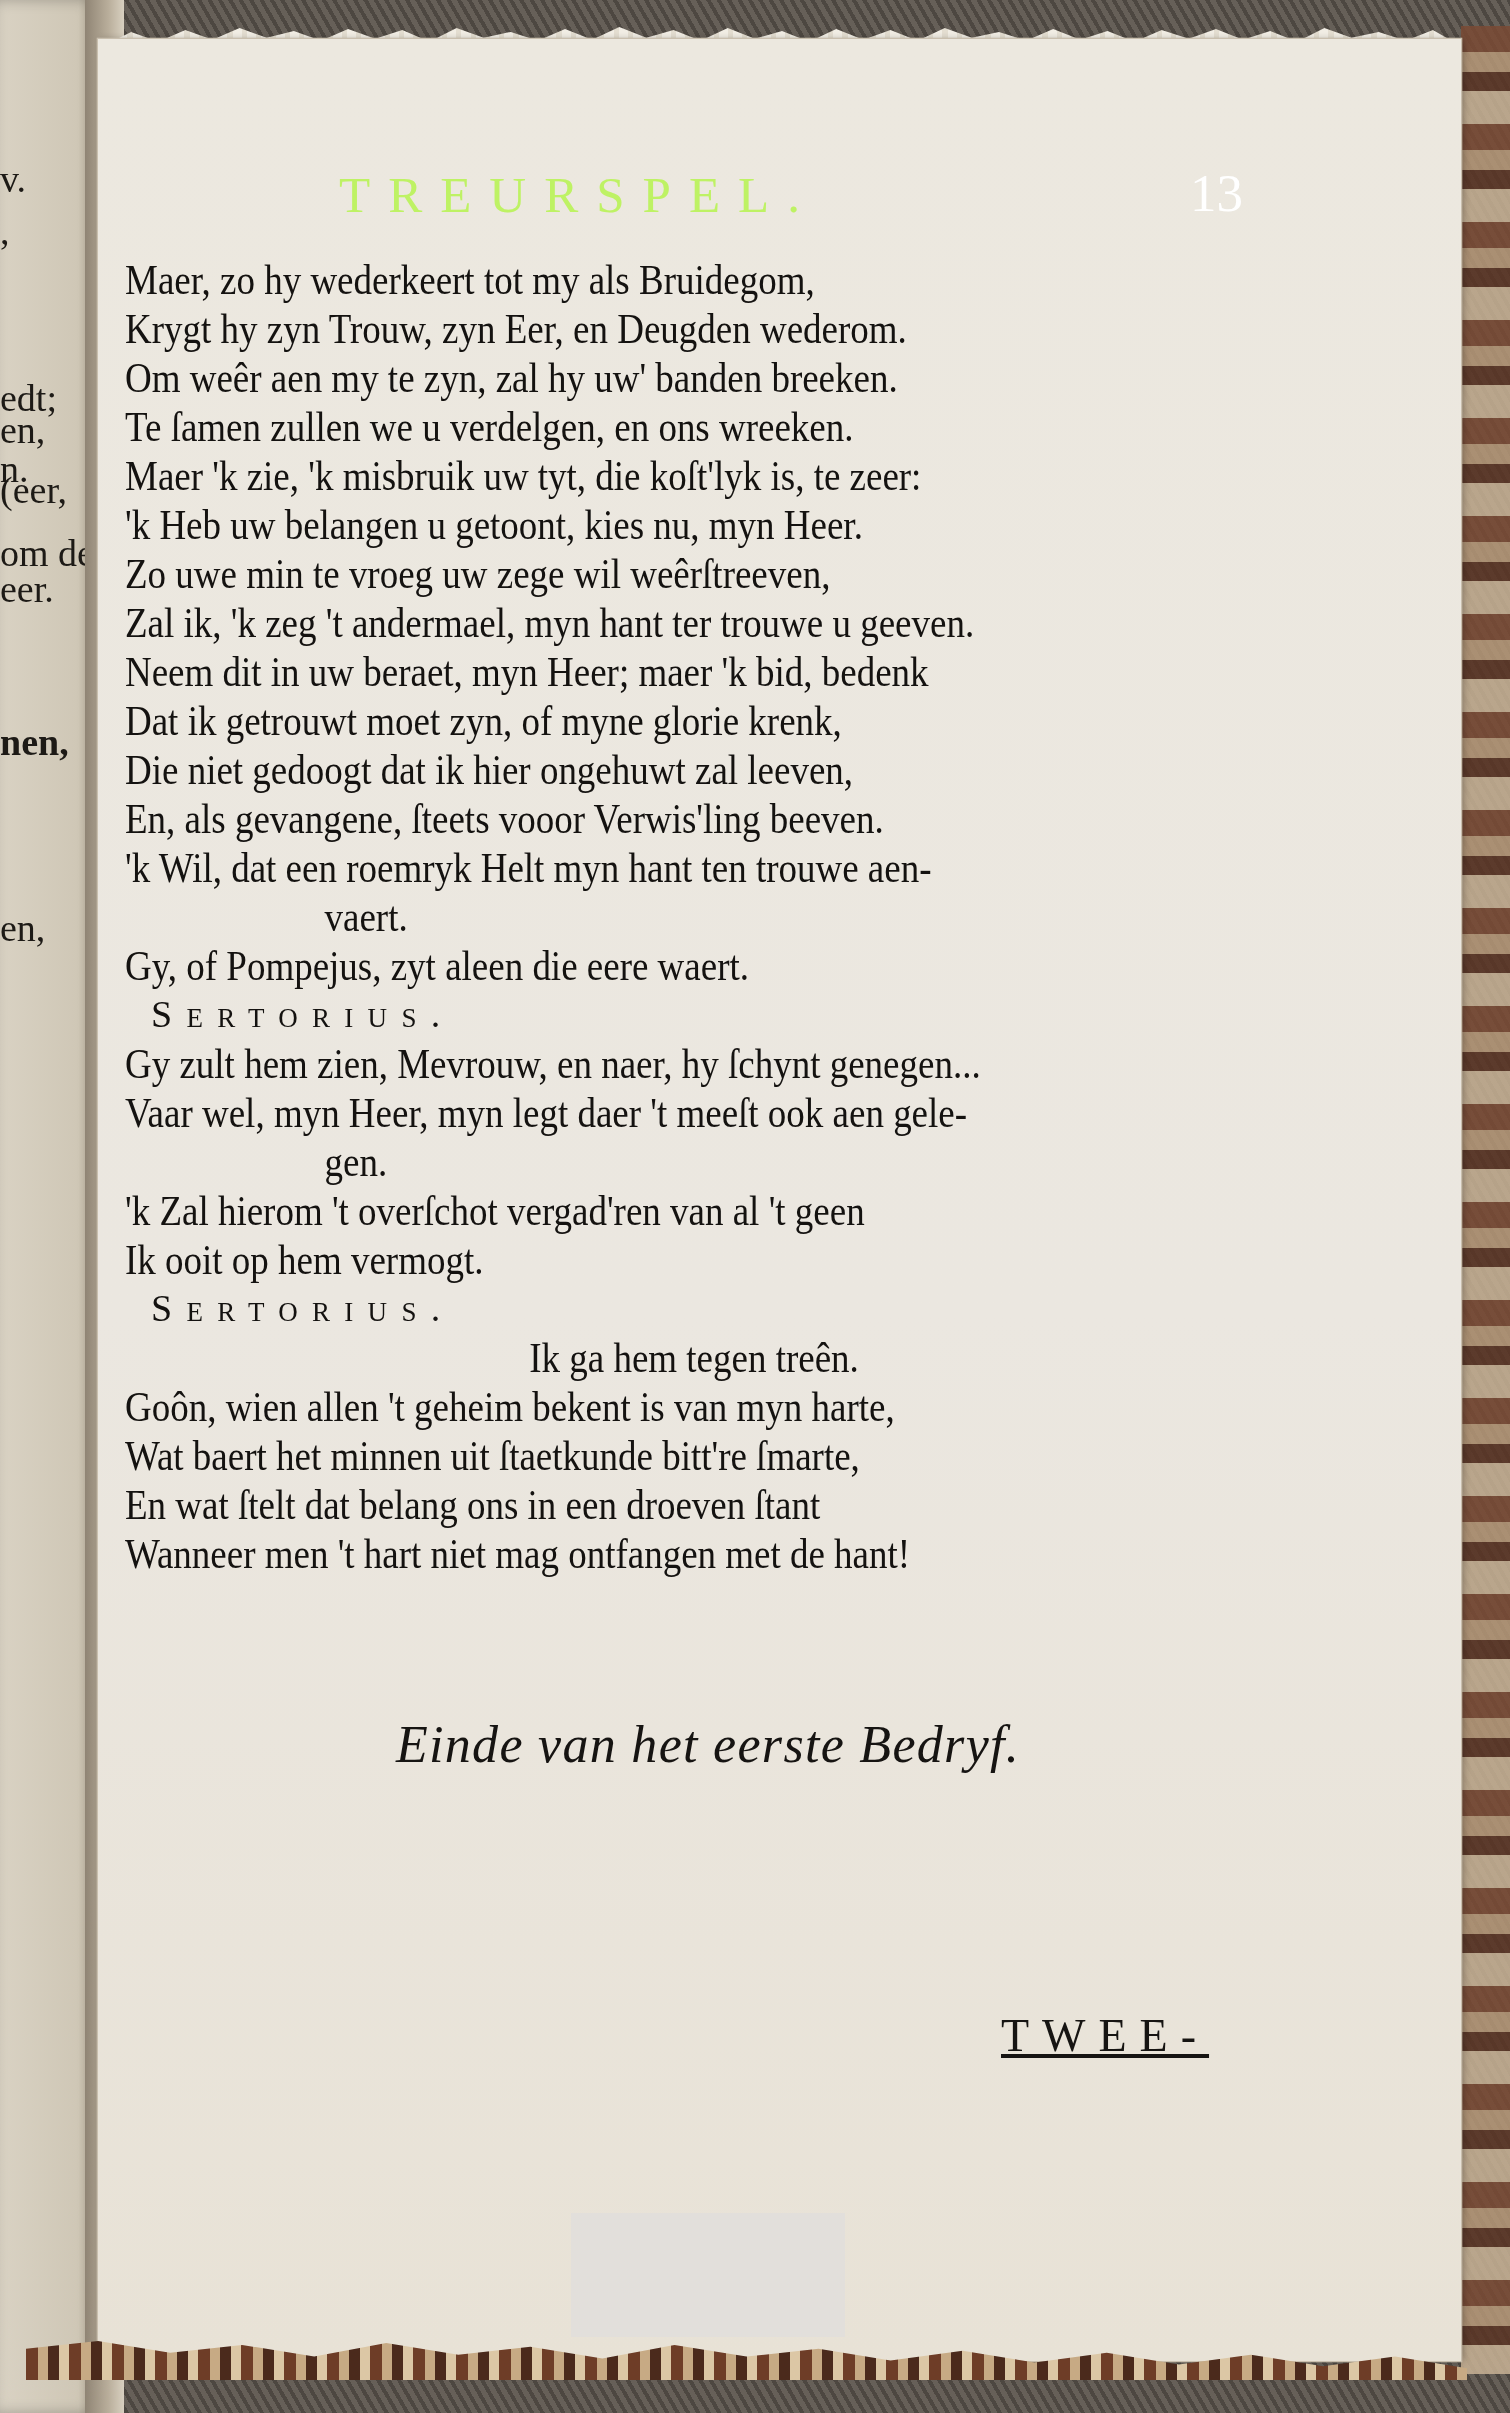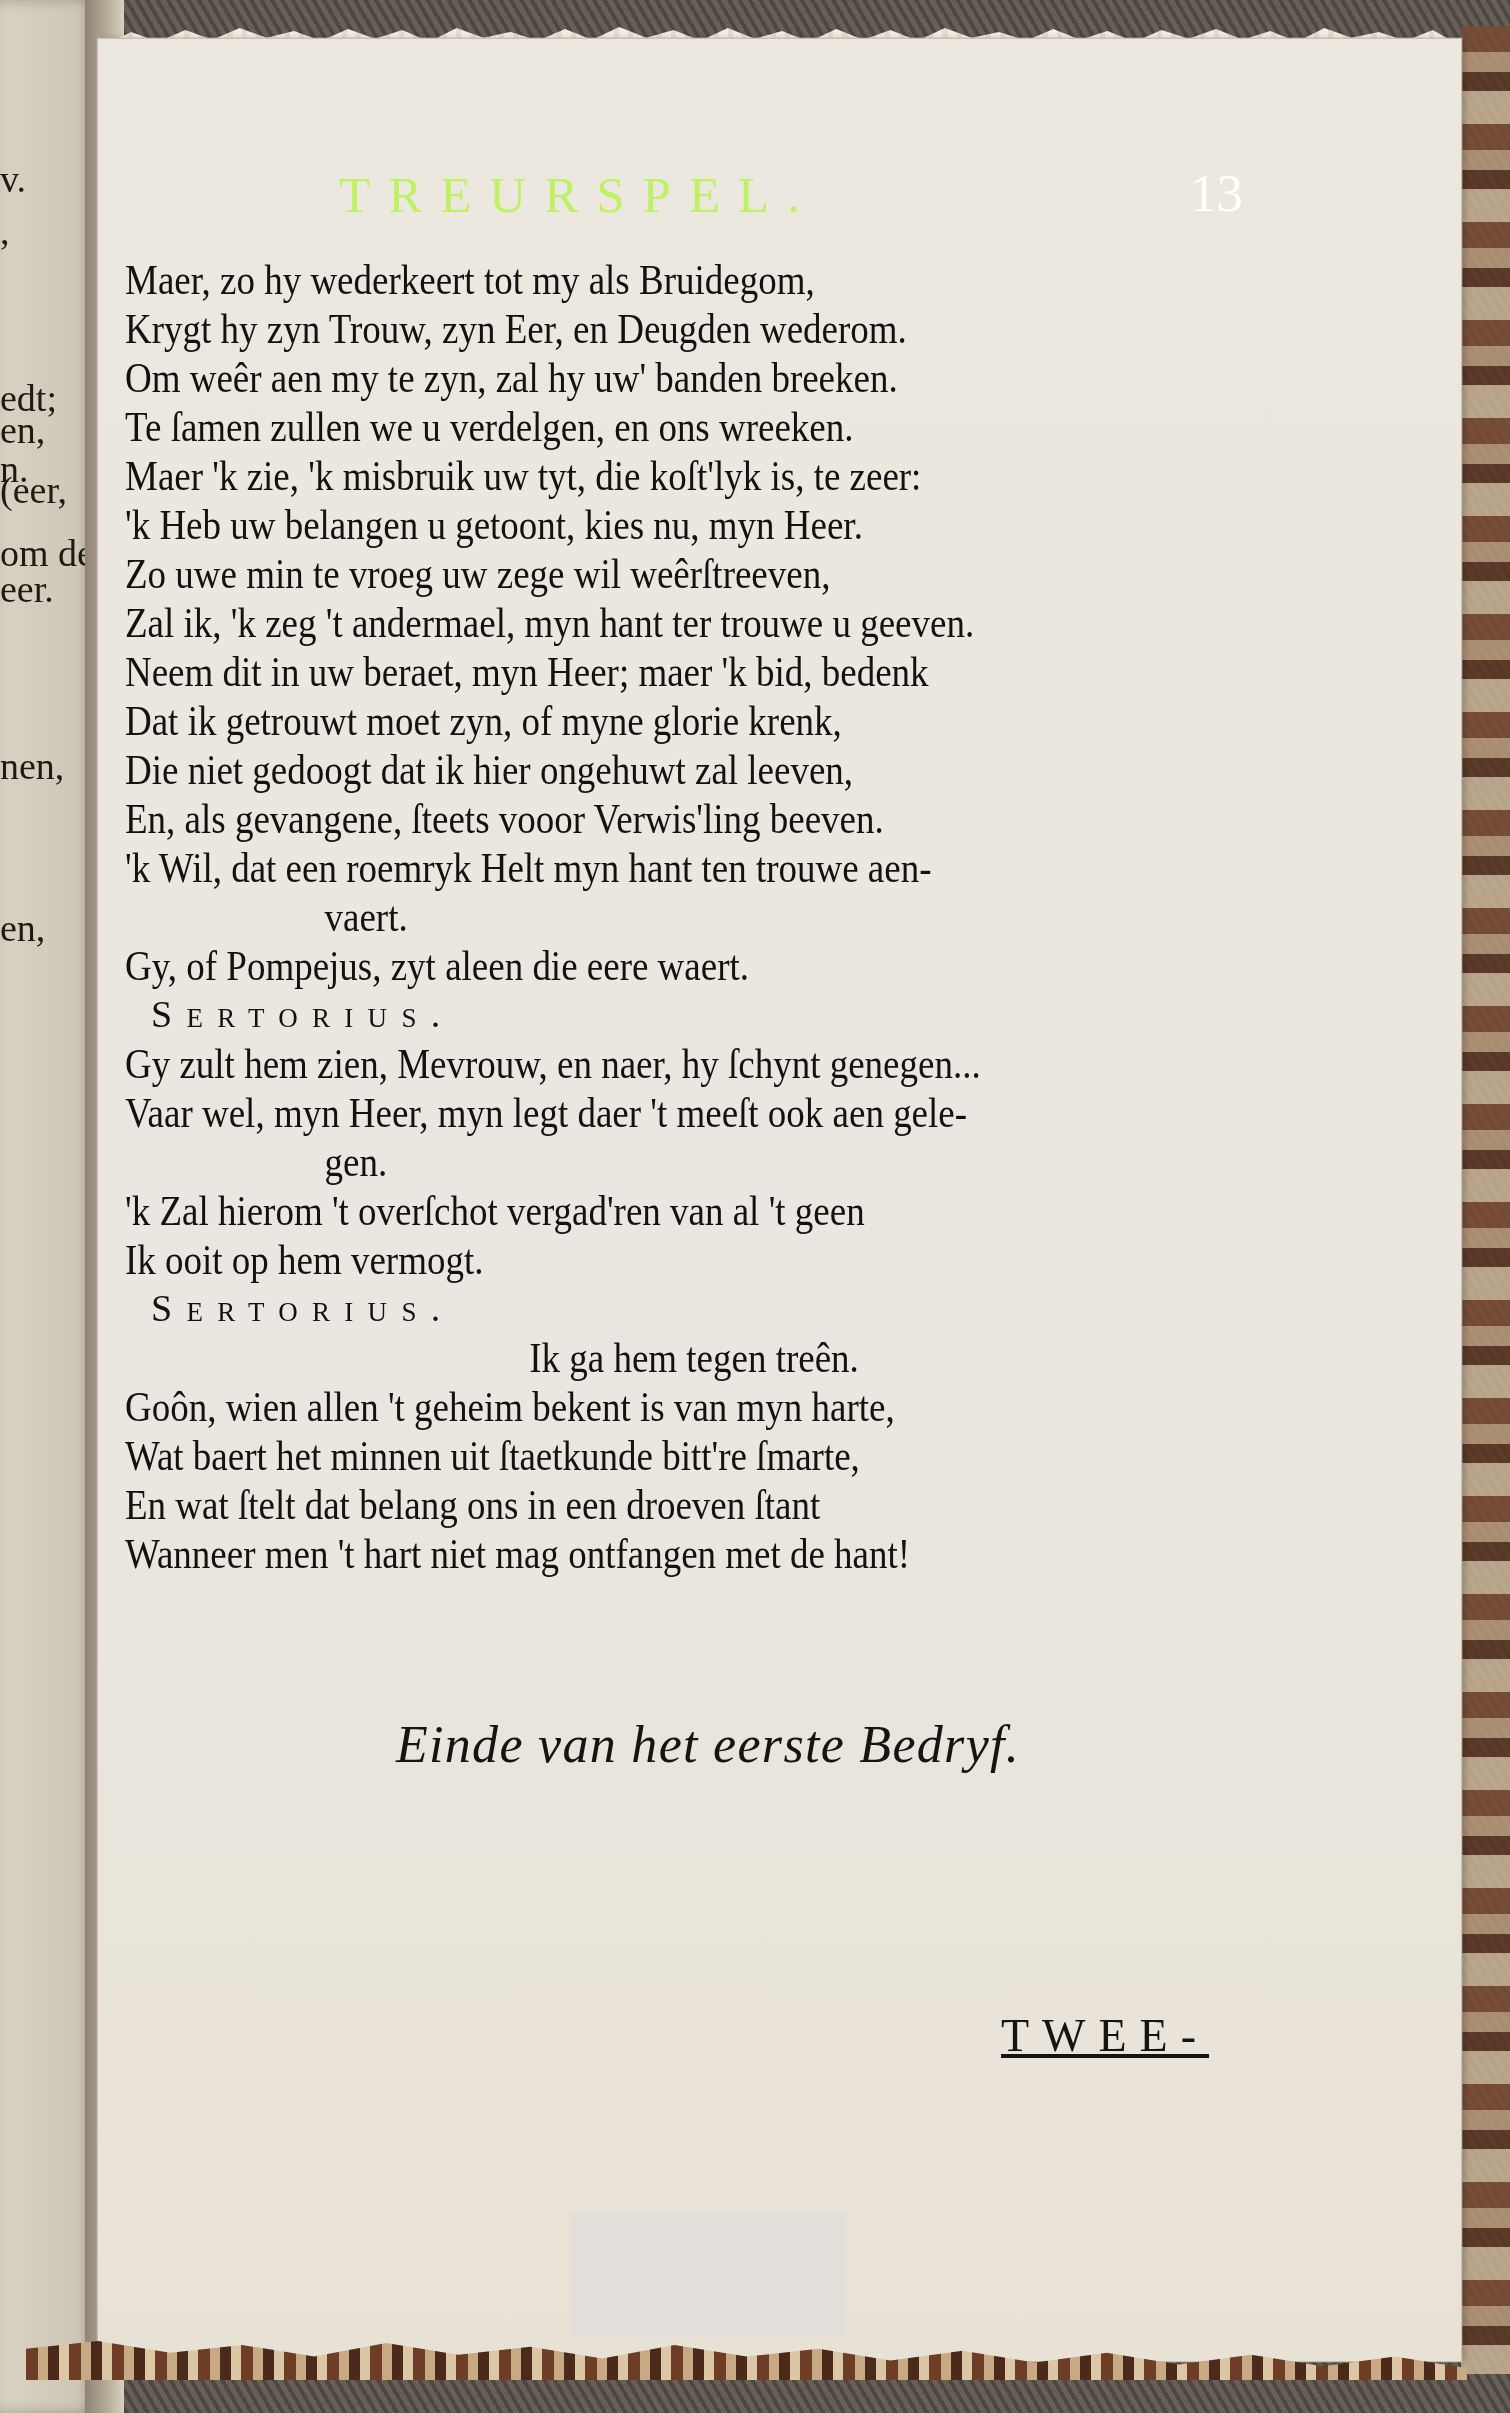--- a/index.html
+++ b/index.html
@@ -79,21 +79,21 @@
 
 <div class="left-page" id="left-page">
     <div class="left-frag" style="top: 157px;">v.</div>
     <div class="left-frag" style="top: 209px;">,</div>
     <div class="left-frag" style="top: 376px;">edt;</div>
     <div class="left-frag" style="top: 408px;">en,</div>
     <div class="left-frag" style="top: 447px;">n.</div>
     <div class="left-frag" style="top: 468px;">(eer,</div>
     <div class="left-frag" style="top: 531px;">om de</div>
     <div class="left-frag" style="top: 567px;">eer.</div>
-    <div class="left-frag" style="top: 744px;">nen,</div>
+    <div class="left-frag" style="top: 720px; font-weight: bold;">nen,</div>
     <div class="left-frag" style="top: 906px;">en,</div>
   </div>
 <div class="gutter"></div>
 <div class="deckled-top"></div>
 <div class="fore-edge"></div>
 <div class="page"></div>
 <div class="patch"></div>
 <div class="bottom-edge"></div>
 
 <div class="running-head">TREURSPEL.</div>

